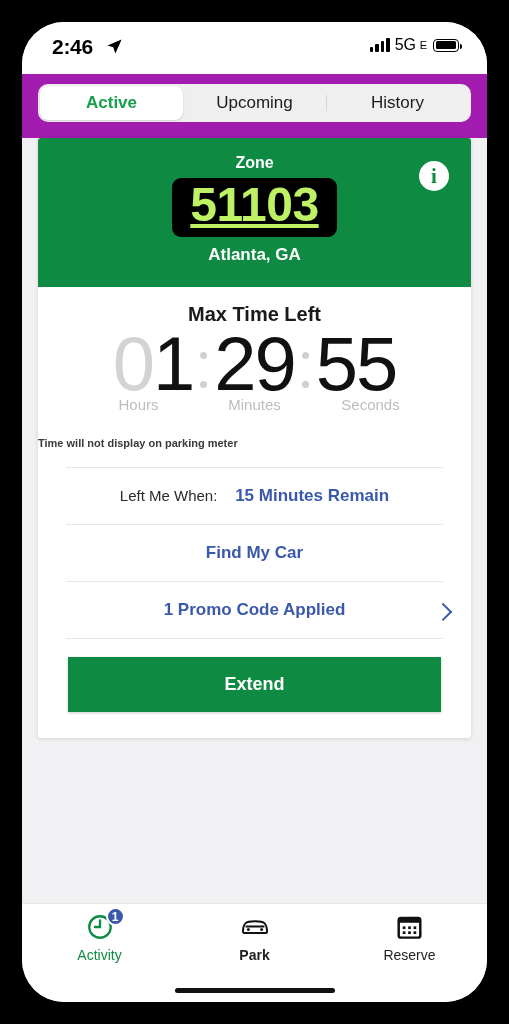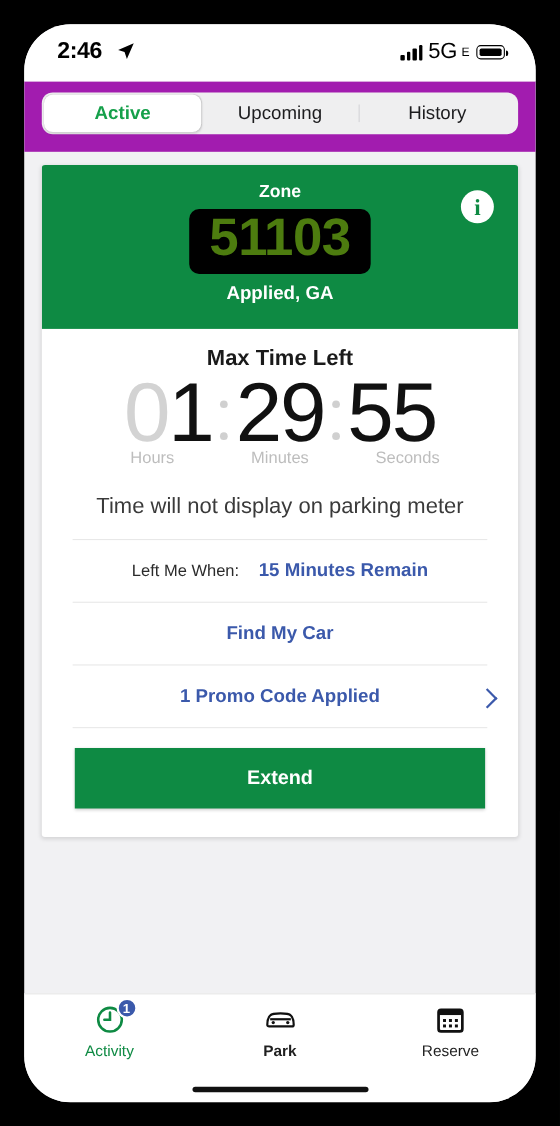--- a/index.html
+++ b/index.html
@@ -74,21 +74,21 @@
     display: block;
     width: 3.5px;
     background: #000;
     border-radius: 1px;
   }
   .sig-bars i:nth-child(1) { height: 5px; }
   .sig-bars i:nth-child(2) { height: 8px; }
   .sig-bars i:nth-child(3) { height: 11px; }
   .sig-bars i:nth-child(4) { height: 14px; }
   .net-label {
-    font-size: 20px;
+    font-size: 16px;
     font-weight: 500;
     color: #000;
     letter-spacing: -0.2px;
     margin-left: 2px;
   }
   .net-sub {
     font-size: 11px;
     font-weight: 500;
     color: #000;
     margin-left: 1px;
@@ -155,21 +155,21 @@
     position: absolute;
     left: 0;
     top: 9px;
     bottom: 9px;
     width: 1px;
     background: #d4d4d8;
   }
 
   
   .card {
-    margin: 12px 16px;
+    margin: 0 16px;
     background: #ffffff;
     border-radius: 3px;
     box-shadow: 0 1px 4px rgba(0,0,0,0.13);
     overflow: hidden;
   }
 
   
   .zone-header {
     background: #0e8a43;
     position: relative;
@@ -182,25 +182,26 @@
     font-weight: bold;
     margin-bottom: 6px;
   }
   .zone-plate {
     display: inline-block;
     background: #000000;
     border-radius: 9px;
     padding: 2px 18px 6px 18px;
   }
   .zone-number {
-    color: #4d7c0f;
+    color: #bef264;
     font-size: 48px;
     font-weight: bold;
     letter-spacing: -0.5px;
     line-height: 1.06;
+    text-decoration: underline;
   }
   .zone-city {
     color: #ffffff;
     font-size: 17px;
     font-weight: bold;
     margin-top: 8px;
   }
   .info-icon {
     position: absolute;
     right: 22px;
@@ -267,24 +268,24 @@
   }
   .timer-labels span {
     font-size: 15px;
     color: #bdbdbd;
     width: 116px;
     text-align: center;
   }
 
   
   .note-row {
-    text-align: center;
-    font-size: 20px;
+    text-align: left;
+    font-size: 11px;
     color: #3a3a3a;
-    font-weight: 400;
+    font-weight: 700;
     padding: 20px 0 18px 0;
   }
   .divider {
     height: 1px;
     background: #e8e8e8;
     margin: 0 28px;
   }
   .row {
     padding: 18px 0;
     text-align: center;
@@ -427,21 +428,21 @@
       </div>
     </div>
 
     <div class="card">
 
       <div class="zone-header">
         <div class="zone-label">Zone</div>
         <div class="zone-plate">
           <span class="zone-number">51103</span>
         </div>
-        <div class="zone-city">Applied, GA</div>
+        <div class="zone-city">Atlanta, GA</div>
         <div class="info-icon">
           <span>i</span>
         </div>
       </div>
 
       <div class="timer-section">
         <div class="timer-title">Max Time Left</div>
         <div class="timer-digits">
           <span class="tnum dim">0</span>
           <span class="tnum">1</span>

